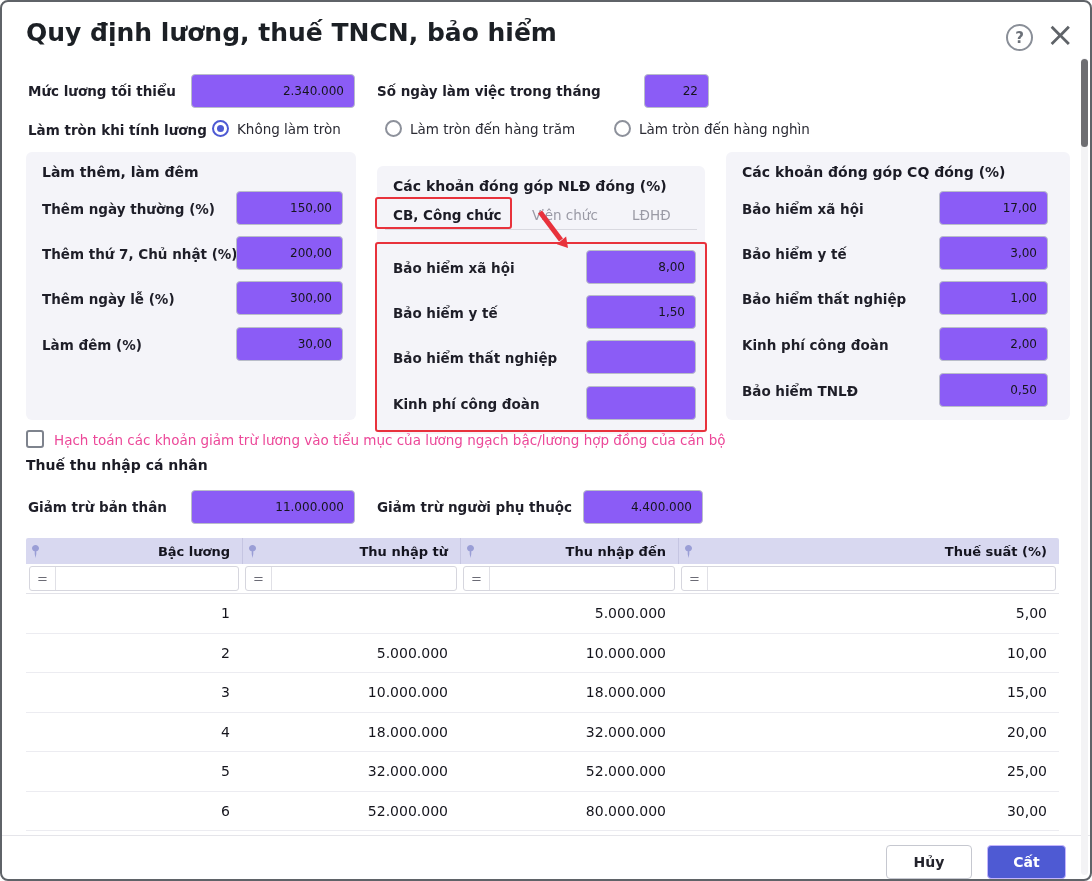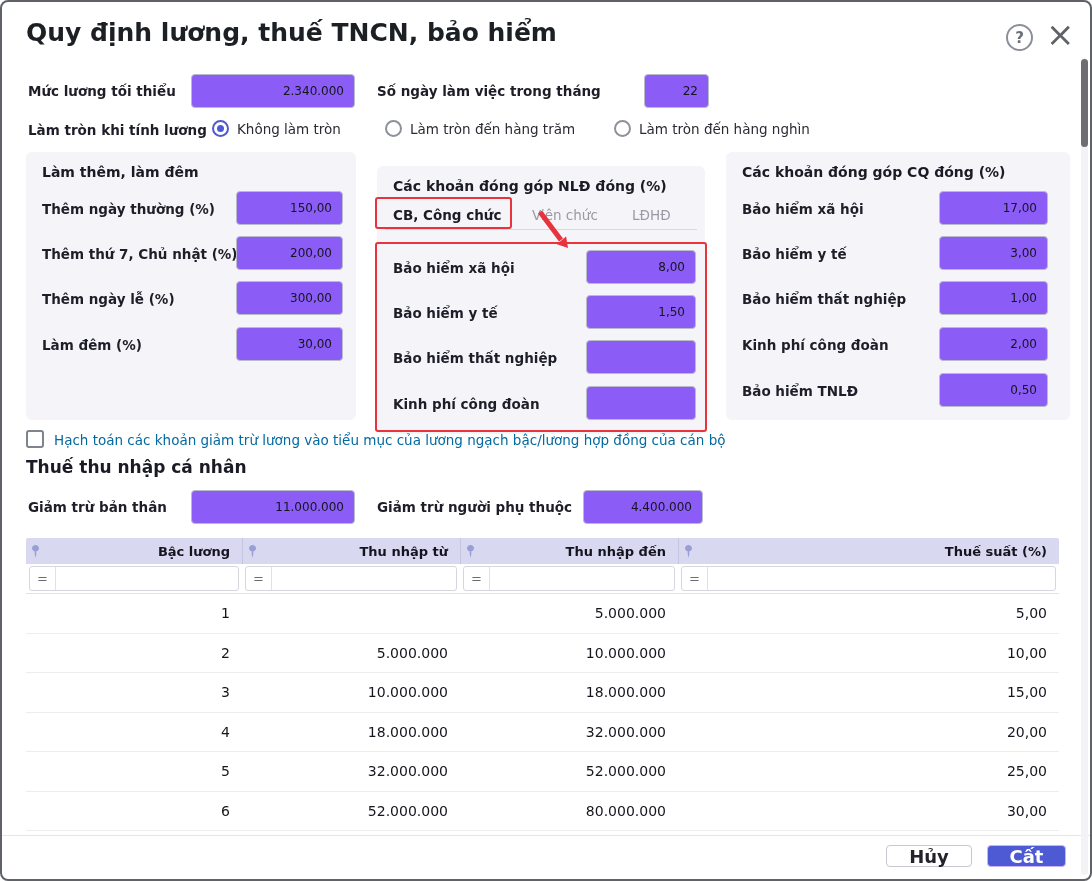--- a/index.html
+++ b/index.html
@@ -27,41 +27,41 @@
 
   .panel { position:absolute; background:#f4f4f9; border-radius:6px; }
   .panel-title { position:absolute; left:16px; top:12px; font-size:14px; font-weight:700; color:#1b1b25; white-space:nowrap; }
   .tab { position:absolute; font-size:13.5px; cursor:pointer; white-space:nowrap; }
   .tab.active { font-weight:700; color:#1b1b25; }
   .tab.inactive { color:#9a9aa5; }
   .tabline { position:absolute; left:8px; right:8px; top:63px; height:1px; background:#d9d9e0; }
   .red-box { position:absolute; border:2px solid #e8323c; border-radius:3px; pointer-events:none; z-index:5; }
 
   .checkbox { position:absolute; width:18px; height:18px; border:2px solid #7e838d; border-radius:3px; background:#fff; cursor:pointer; }
-  .cb-lbl { position:absolute; font-size:13.5px; color:#0369a1; white-space:nowrap; }
-  .section-title { position:absolute; left:24px; top:455px; font-size:17px; font-weight:700; color:#1b1b25; }
+  .cb-lbl { position:absolute; font-size:13.5px; color:#ec4899; white-space:nowrap; }
+  .section-title { position:absolute; left:24px; top:455px; font-size:14px; font-weight:700; color:#1b1b25; }
 
   .table { position:absolute; left:24px; top:536px; width:1033px; }
   .thead { display:flex; background:#d8d8f0; height:26px; border-radius:2px 2px 0 0; }
   .th { display:flex; align-items:center; padding:0 12px 0 5px; font-size:13px; font-weight:700; color:#14141f; }
   .th + .th { border-left:1px solid #c5c5e2; }
   .th .cap { margin-left:auto; white-space:nowrap; }
   .pin { width:9px; height:13px; flex:0 0 auto; cursor:pointer; }
   .tfilter { display:flex; height:30px; border-bottom:1px solid #e2e2e8; background:#fff; }
   .tf { display:flex; align-items:center; padding:0 3px; }
   .fgroup { display:flex; align-items:center; height:25px; border:1px solid #d6d6de; border-radius:3px; flex:1; background:#fff; }
   .op { width:26px; height:100%; display:flex; align-items:center; justify-content:center; font-size:13px; color:#6b6b75;
         border-right:1px solid #e0e0e6; cursor:pointer; }
   .finp { flex:1; min-width:0; border:0; outline:none; height:100%; font-family:inherit; font-size:13px; padding:0 6px; background:transparent; }
   .trow { display:flex; height:39.5px; border-bottom:1px solid #ececf1; background:#fff; }
   .td { display:flex; align-items:center; justify-content:flex-end; padding-right:12px; font-size:14px; color:#15151d; white-space:nowrap; }
   .c1 { width:216px; } .c2 { width:218px; } .c3 { width:218px; } .c4 { flex:1; }
 
   .footer-line { position:absolute; left:0; right:0; top:833px; height:1px; background:#e5e5ea; }
-  .btn { position:absolute; top:843px; height:22px; border-radius:4px; font-size:18px; font-weight:700;
+  .btn { position:absolute; top:843px; height:34px; border-radius:4px; font-size:14px; font-weight:700;
          display:flex; align-items:center; justify-content:center; cursor:pointer; font-family:inherit; }
   .btn-cancel { left:884px; width:86px; background:#fff; border:1px solid #c6c8d0; color:#23232c; }
   .btn-save   { left:985px; width:79px; background:#4e5ad3; border:1px solid #c4b5fd; color:#ffffff; }
 
   .scroll-track { position:absolute; right:2px; top:56px; bottom:4px; width:7px; background:#f3f3f5; border-radius:4px; }
   .scroll-thumb { position:absolute; right:2px; top:57px; width:7px; height:88px; background:#6e6e72; border-radius:4px; cursor:pointer; }
 </style>
 </head>
 <body>
 

